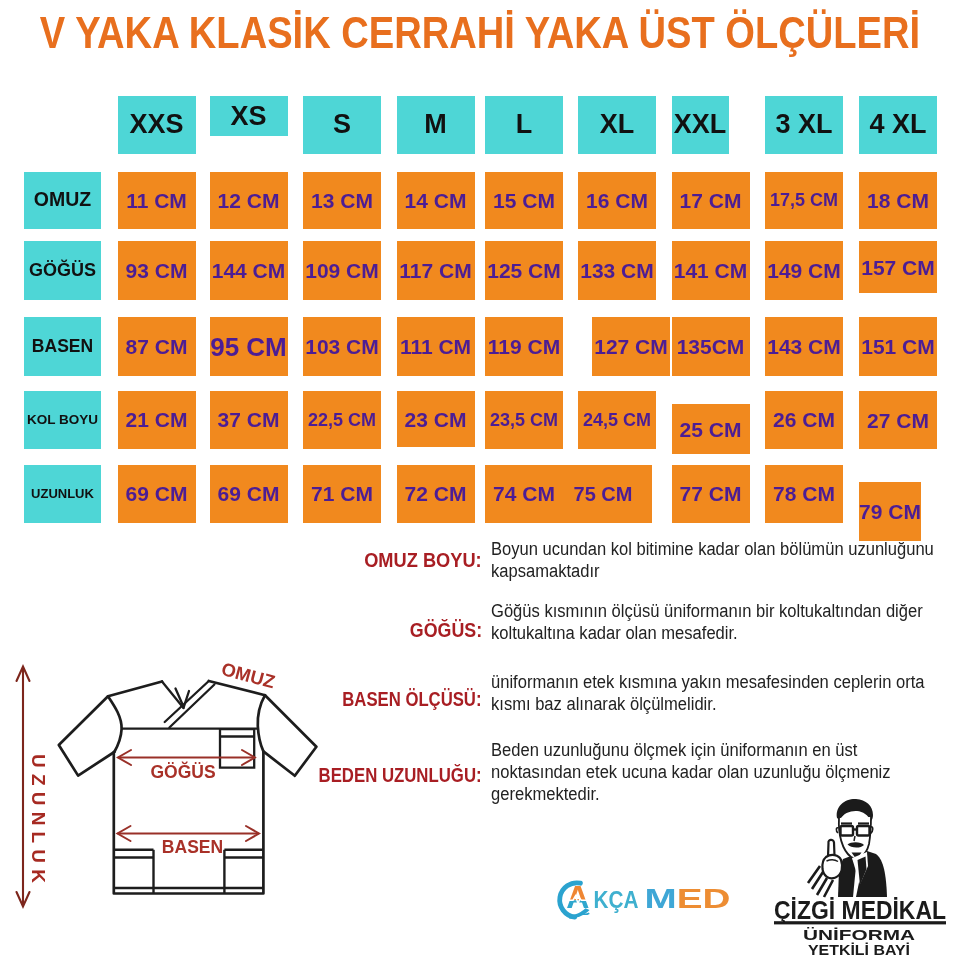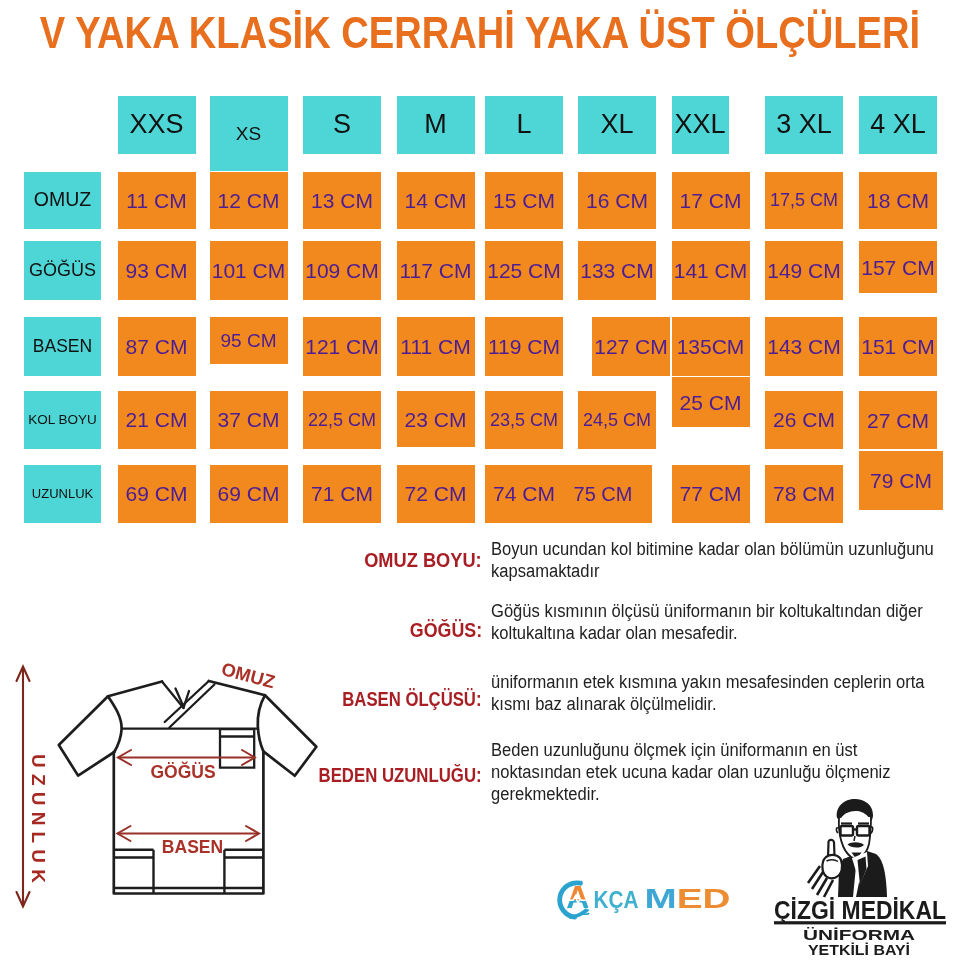--- a/index.html
+++ b/index.html
@@ -1,35 +1,35 @@
 <!DOCTYPE html>
 <html lang="tr"><head>
 <meta charset="utf-8">
 <style>
   html,body{margin:0;padding:0;width:960px;height:960px;background:#ffffff;
     font-family:"Liberation Sans",sans-serif;position:relative;overflow:hidden}
   .abs{position:absolute}
   .hc,.lc,.dc{position:absolute;display:flex;align-items:center;justify-content:center;
-    font-weight:400;line-height:1;white-space:nowrap}
+    font-weight:700;line-height:1;white-space:nowrap}
   .hc{background:#4ed6d6;color:#111}
   .lc{background:#4ed6d6;color:#111}
   .dc{background:#f1891e;color:#4c1d95}
   .rlab{position:absolute;right:478px;color:#a81e23;font-weight:700;font-size:19.5px;
     white-space:nowrap;transform-origin:100% 50%}
   .dtxt{position:absolute;left:491px;color:#222;font-size:18px;line-height:22px;
     white-space:nowrap;transform:scaleX(0.92);transform-origin:0 0}
 </style>
 </head>
 <body>
 
 <div class="abs" style="left:480px;top:6.5px;white-space:nowrap;color:#e86f1e;font-weight:700;font-size:45px;transform:translateX(-50%) scaleX(0.847)">V YAKA KLASİK CERRAHİ YAKA ÜST ÖLÇÜLERİ</div>
 
 <div class="hc" style="left:117.5px;top:96px;width:78px;height:57.5px;font-size:27px">XXS</div>
 
-<div class="hc" style="left:209.5px;top:96px;width:78px;height:75px;font-size:19px">XS</div>
+<div class="hc" style="left:209.5px;top:96px;width:78px;height:40px;font-size:27px">XS</div>
 
 <div class="hc" style="left:303px;top:96px;width:78px;height:57.5px;font-size:27px">S</div>
 
 <div class="hc" style="left:396.5px;top:96px;width:78px;height:57.5px;font-size:27px">M</div>
 
 <div class="hc" style="left:485px;top:96px;width:78px;height:57.5px;font-size:27px">L</div>
 
 <div class="hc" style="left:578px;top:96px;width:78px;height:57.5px;font-size:27px">XL</div>
 
 <div class="hc" style="left:671.5px;top:96px;width:57px;height:57.5px;font-size:27px">XXL</div>
@@ -55,43 +55,43 @@
 <div class="dc" style="left:671.5px;top:171.5px;width:78px;height:57px;font-size:21px">17 CM</div>
 
 <div class="dc" style="left:765px;top:171.5px;width:78px;height:57px;font-size:18px">17,5 CM</div>
 
 <div class="dc" style="left:859px;top:171.5px;width:78px;height:57px;font-size:21px">18 CM</div>
 
 <div class="lc" style="left:24px;top:241px;width:77px;height:58.5px;font-size:18px">GÖĞÜS</div>
 
 <div class="dc" style="left:117.5px;top:241px;width:78px;height:58.5px;font-size:21px">93 CM</div>
 
-<div class="dc" style="left:209.5px;top:241px;width:78px;height:58.5px;font-size:21px">101 CM</div>
+<div class="dc" style="left:209.5px;top:241px;width:78px;height:58.5px;font-size:21px">144 CM</div>
 
 <div class="dc" style="left:303px;top:241px;width:78px;height:58.5px;font-size:21px">109 CM</div>
 
 <div class="dc" style="left:396.5px;top:241px;width:78px;height:58.5px;font-size:21px">117 CM</div>
 
 <div class="dc" style="left:485px;top:241px;width:78px;height:58.5px;font-size:21px">125 CM</div>
 
 <div class="dc" style="left:578px;top:241px;width:78px;height:58.5px;font-size:21px">133 CM</div>
 
 <div class="dc" style="left:671.5px;top:241px;width:78px;height:58.5px;font-size:21px">141 CM</div>
 
 <div class="dc" style="left:765px;top:241px;width:78px;height:58.5px;font-size:21px">149 CM</div>
 
 <div class="dc" style="left:859px;top:241px;width:78px;height:52px;font-size:21px">157 CM</div>
 
 <div class="lc" style="left:24px;top:317px;width:77px;height:59px;font-size:17.5px">BASEN</div>
 
 <div class="dc" style="left:117.5px;top:317px;width:78px;height:59px;font-size:21px">87 CM</div>
 
-<div class="dc" style="left:209.5px;top:317px;width:78px;height:47px;font-size:19px">95 CM</div>
-
-<div class="dc" style="left:303px;top:317px;width:78px;height:59px;font-size:21px">121 CM</div>
+<div class="dc" style="left:209.5px;top:317px;width:78px;height:59px;font-size:26px">95 CM</div>
+
+<div class="dc" style="left:303px;top:317px;width:78px;height:59px;font-size:21px">103 CM</div>
 
 <div class="dc" style="left:396.5px;top:317px;width:78px;height:59px;font-size:21px">111 CM</div>
 
 <div class="dc" style="left:485px;top:317px;width:78px;height:59px;font-size:21px">119 CM</div>
 
 <div class="dc" style="left:592px;top:317px;width:78px;height:59px;font-size:21px">127 CM</div>
 
 <div class="dc" style="left:671.5px;top:317px;width:78px;height:59px;font-size:21px">135CM</div>
 
 <div class="dc" style="left:765px;top:317px;width:78px;height:59px;font-size:21px">143 CM</div>
@@ -105,21 +105,21 @@
 <div class="dc" style="left:209.5px;top:391px;width:78px;height:57.5px;font-size:21px">37 CM</div>
 
 <div class="dc" style="left:303px;top:391px;width:78px;height:57.5px;font-size:18px">22,5 CM</div>
 
 <div class="dc" style="left:396.5px;top:391px;width:78px;height:56px;font-size:21px">23 CM</div>
 
 <div class="dc" style="left:485px;top:391px;width:78px;height:57.5px;font-size:18px">23,5 CM</div>
 
 <div class="dc" style="left:578px;top:391px;width:78px;height:57.5px;font-size:18px">24,5 CM</div>
 
-<div class="dc" style="left:671.5px;top:377px;width:78px;height:50px;font-size:21px">25 CM</div>
+<div class="dc" style="left:671.5px;top:404px;width:78px;height:50px;font-size:21px">25 CM</div>
 
 <div class="dc" style="left:765px;top:391px;width:78px;height:57.5px;font-size:21px">26 CM</div>
 
 <div class="dc" style="left:859px;top:391px;width:78px;height:58px;font-size:21px">27 CM</div>
 
 <div class="lc" style="left:24px;top:464.5px;width:77px;height:58.5px;font-size:13px">UZUNLUK</div>
 
 <div class="dc" style="left:117.5px;top:464.5px;width:78px;height:58.5px;font-size:21px">69 CM</div>
 
 <div class="dc" style="left:209.5px;top:464.5px;width:78px;height:58.5px;font-size:21px">69 CM</div>
@@ -129,21 +129,21 @@
 <div class="dc" style="left:396.5px;top:464.5px;width:78px;height:58.5px;font-size:21px">72 CM</div>
 
 <div class="dc" style="left:485px;top:464.5px;width:78px;height:58.5px;font-size:21px">74 CM</div>
 
 <div class="dc" style="left:554px;top:464.5px;width:98px;height:58.5px;font-size:20px">75 CM</div>
 
 <div class="dc" style="left:671.5px;top:464.5px;width:78px;height:58.5px;font-size:21px">77 CM</div>
 
 <div class="dc" style="left:765px;top:464.5px;width:78px;height:58.5px;font-size:21px">78 CM</div>
 
-<div class="dc" style="left:859px;top:451px;width:84px;height:58.5px;font-size:21px">79 CM</div>
+<div class="dc" style="left:859px;top:482px;width:62px;height:58.5px;font-size:21px">79 CM</div>
 
 <div class="rlab" style="top:548.5px;transform:scaleX(0.935)">OMUZ BOYU:</div>
 
 <div class="dtxt" style="top:538px">Boyun ucundan kol bitimine kadar olan bölümün uzunluğunu<br>kapsamaktadır</div>
 
 <div class="rlab" style="top:619px;transform:scaleX(0.914)">GÖĞÜS:</div>
 
 <div class="dtxt" style="top:600px">Göğüs kısmının ölçüsü üniformanın bir koltukaltından diğer<br>koltukaltına kadar olan mesafedir.</div>
 
 <div class="rlab" style="top:688px;transform:scaleX(0.857)">BASEN ÖLÇÜSÜ:</div>

